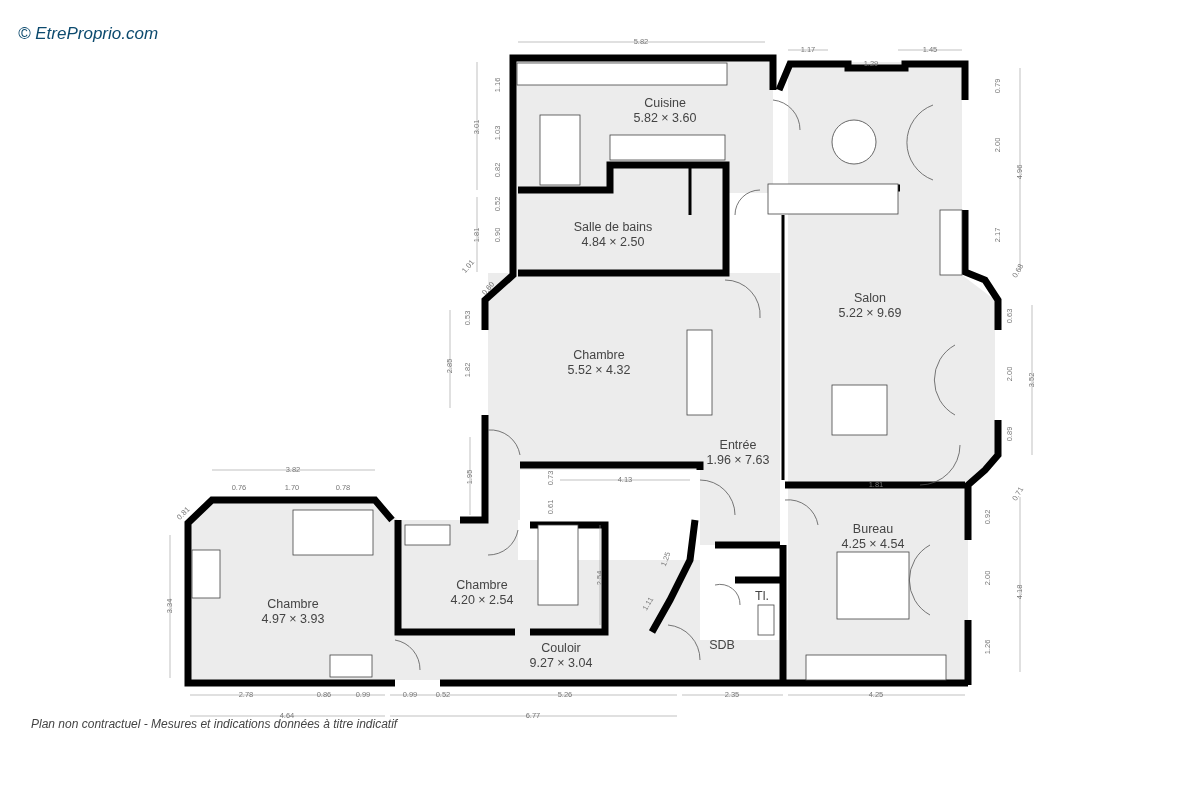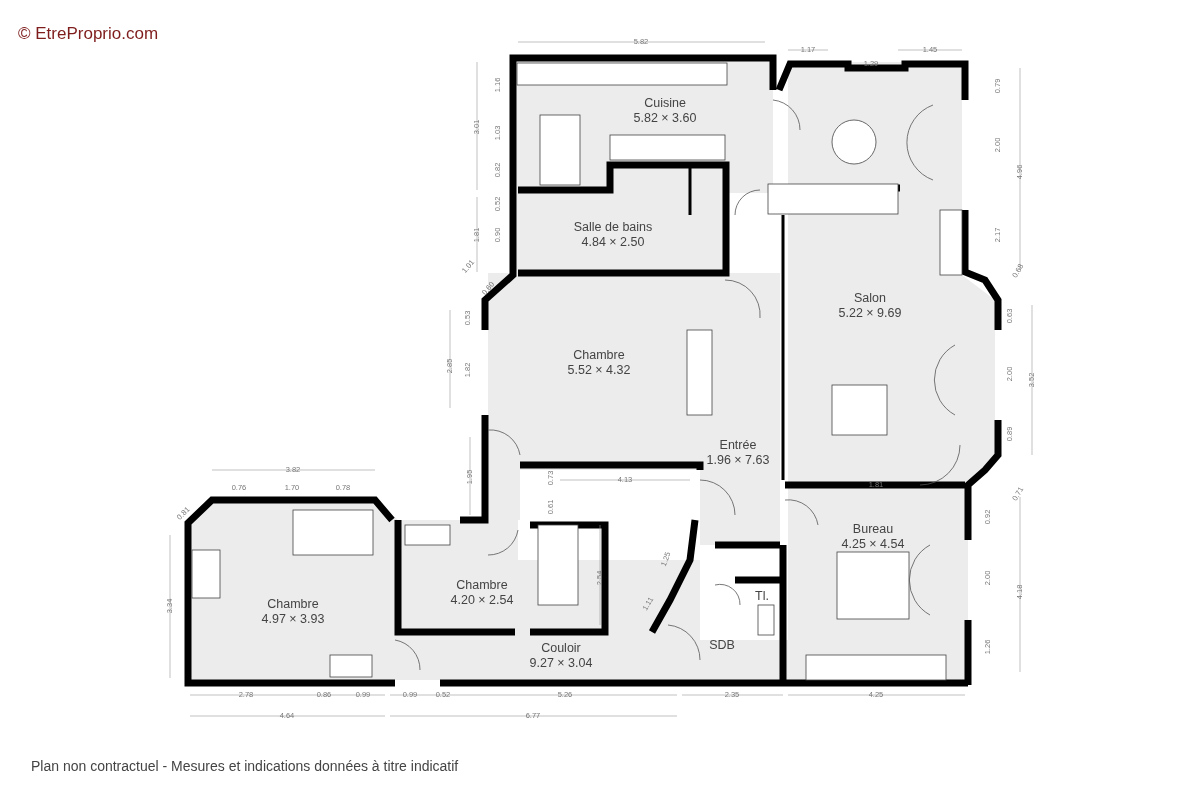--- a/index.html
+++ b/index.html
@@ -1,21 +1,21 @@
 <!DOCTYPE html>
 <html><head>
 <meta charset="utf-8">
 <style>
   html,body{margin:0;padding:0;background:#ffffff;}
   body{width:1200px;height:800px;position:relative;overflow:hidden;font-family:"Liberation Sans","DejaVu Sans",sans-serif;}
   svg{position:absolute;left:0;top:0;}
   .room-label{font-family:"Liberation Sans",sans-serif;font-size:12.5px;fill:#444;text-anchor:middle;}
   .dim{font-family:"Liberation Sans",sans-serif;font-size:7.5px;fill:#777;text-anchor:middle;}
-  .watermark{position:absolute;left:18px;top:24px;font-size:17px;color:#7f1d1d;font-family:"Liberation Sans",sans-serif;}
-  .disclaimer{position:absolute;left:31px;top:758px;font-size:14px;color:#444;font-family:"Liberation Sans",sans-serif;}
+  .watermark{position:absolute;left:18px;top:24px;font-size:17px;color:#0c4a6e;font-family:"Liberation Sans",sans-serif;font-style:italic;}
+  .disclaimer{position:absolute;left:31px;top:717px;font-size:12px;color:#444;font-family:"Liberation Sans",sans-serif;font-style:italic;}
 </style>
 </head>
 <body>
 
 <div class="watermark">© EtreProprio.com</div>
 
 <svg width="1200" height="800" viewBox="0 0 1200 800">
 
   <g fill="#ececec">
     <rect x="513" y="58" width="260" height="135"></rect>

